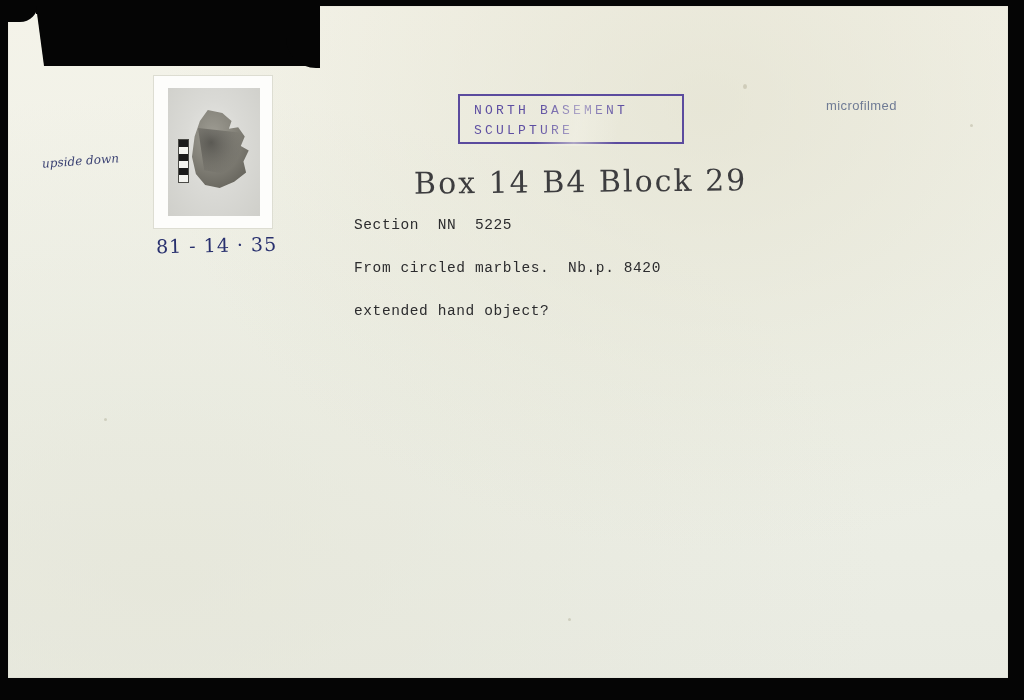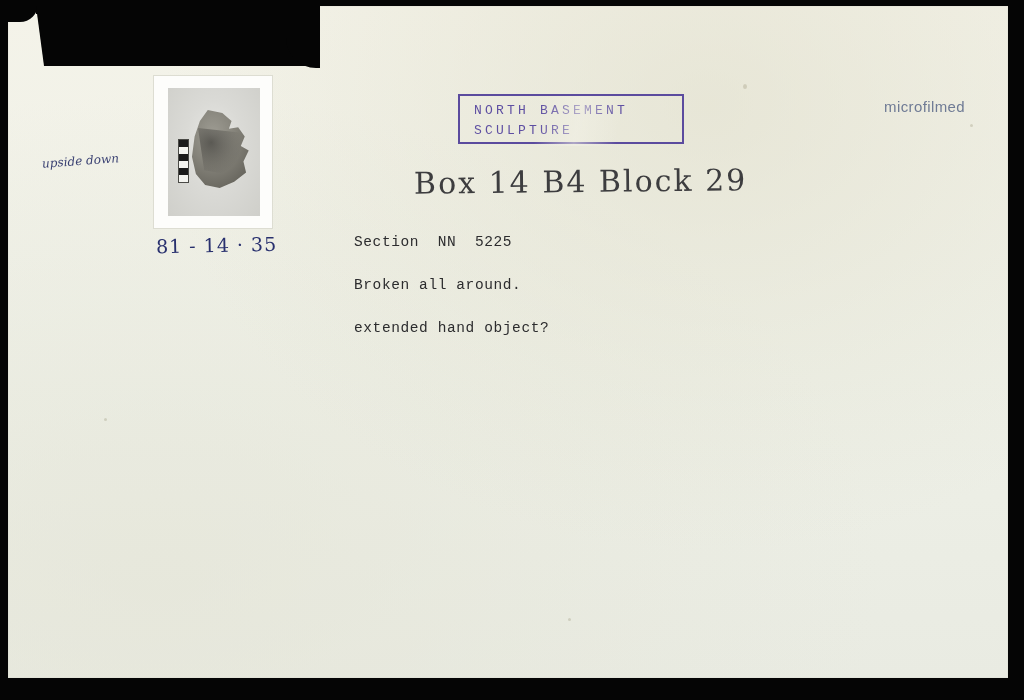--- a/index.html
+++ b/index.html
@@ -209,33 +209,33 @@
     font-family: "DejaVu Serif", serif;
     font-size: 30px;
     color: #3d3d3f;
     letter-spacing: 2px;
     transform: rotate(-0.6deg);
   }
 
   
   #microfilmed {
     position: absolute;
-    left: 876px;
+    left: 818px;
     top: 92px;
     font-family: "Liberation Sans", sans-serif;
-    font-size: 15px;
+    font-size: 13px;
     color: #6f7b95;
     letter-spacing: 0.4px;
   }
 
   
   #typed {
     position: absolute;
     left: 346px;
-    top: 225px;
+    top: 208px;
     width: 580px;
     font-family: "Liberation Mono", monospace;
     font-size: 14.5px;
     line-height: 22px;
     color: #2c2c2e;
     letter-spacing: 0.6px;
   }
   #typed .tline {
     margin-bottom: 21px;
     white-space: pre-wrap;
@@ -277,21 +277,21 @@
       <div class="stamp-line" id="stamp-line2">SCULPTURE</div>
       <div id="stamp-fade"></div>
     </div>
 
     <div id="boxline">Box 14 B4 Block 29</div>
 
     <div id="microfilmed">microfilmed</div>
 
     <div id="typed">
       <div class="tline">Section  NN  5225</div>
-      <div class="tline">Broken all around.</div>
+      <div class="tline">From circled marbles.  Nb.p. 8420</div>
       <div class="tline">extended hand object?</div>
     </div>
 
     <div class="speck" style="left:735px; top:78px; width:4px; height:5px;"></div>
     <div class="speck" style="left:962px; top:118px; width:3px; height:3px;"></div>
     <div class="speck" style="left:96px; top:412px; width:3px; height:3px;"></div>
     <div class="speck" style="left:560px; top:612px; width:3px; height:3px;"></div>
   </div>
 
   <div id="notch"></div>

